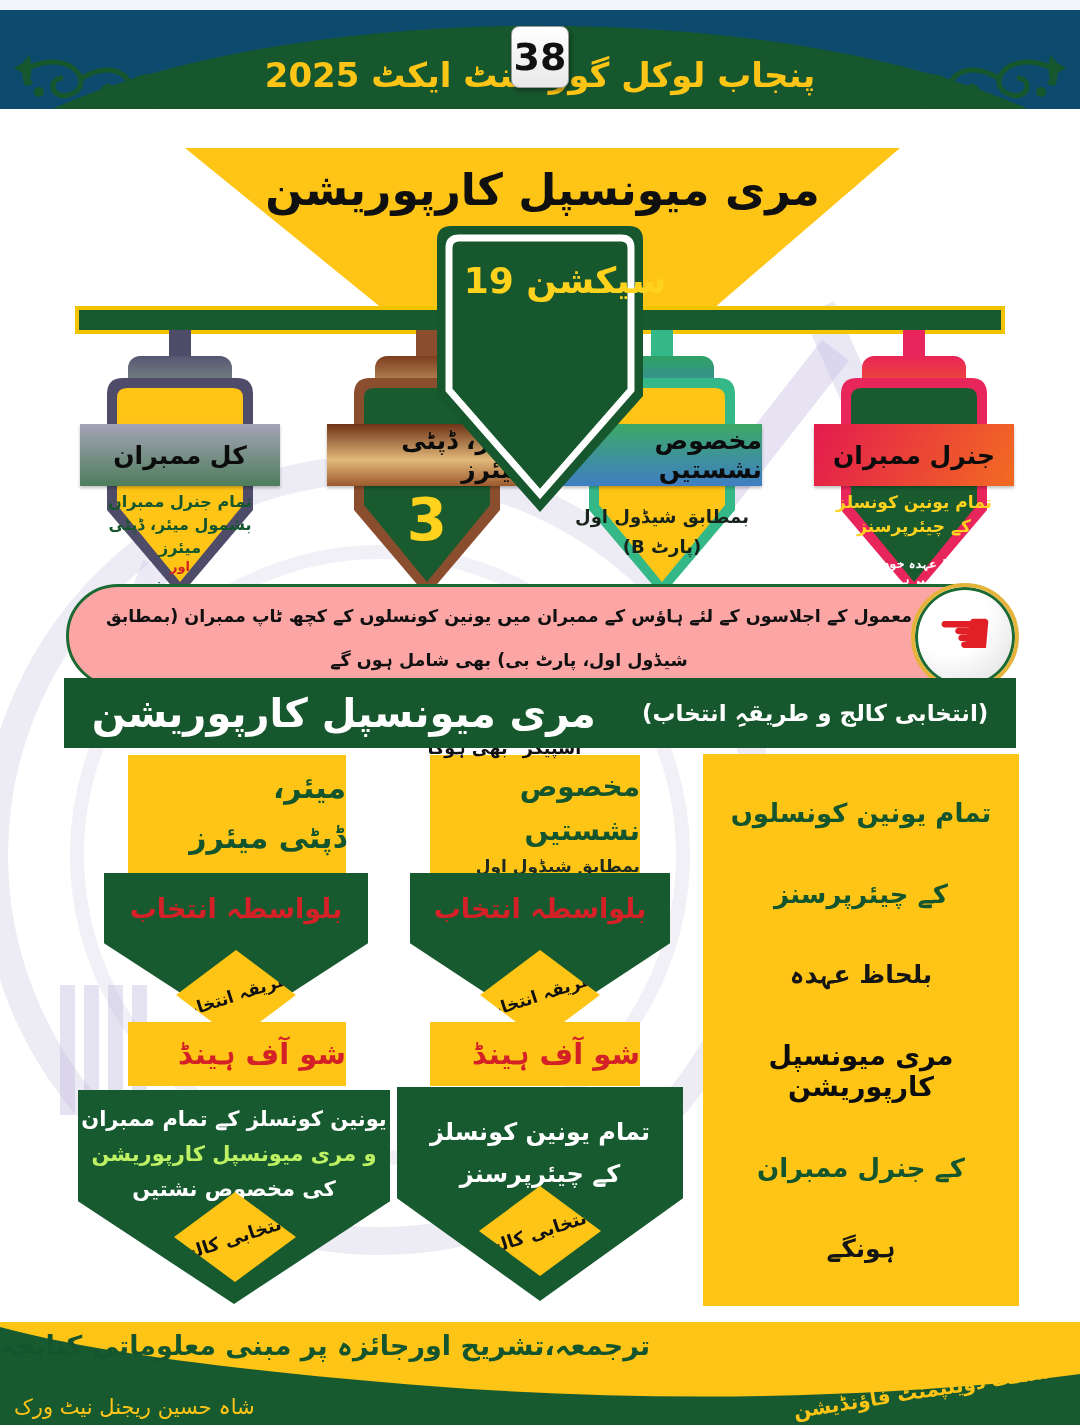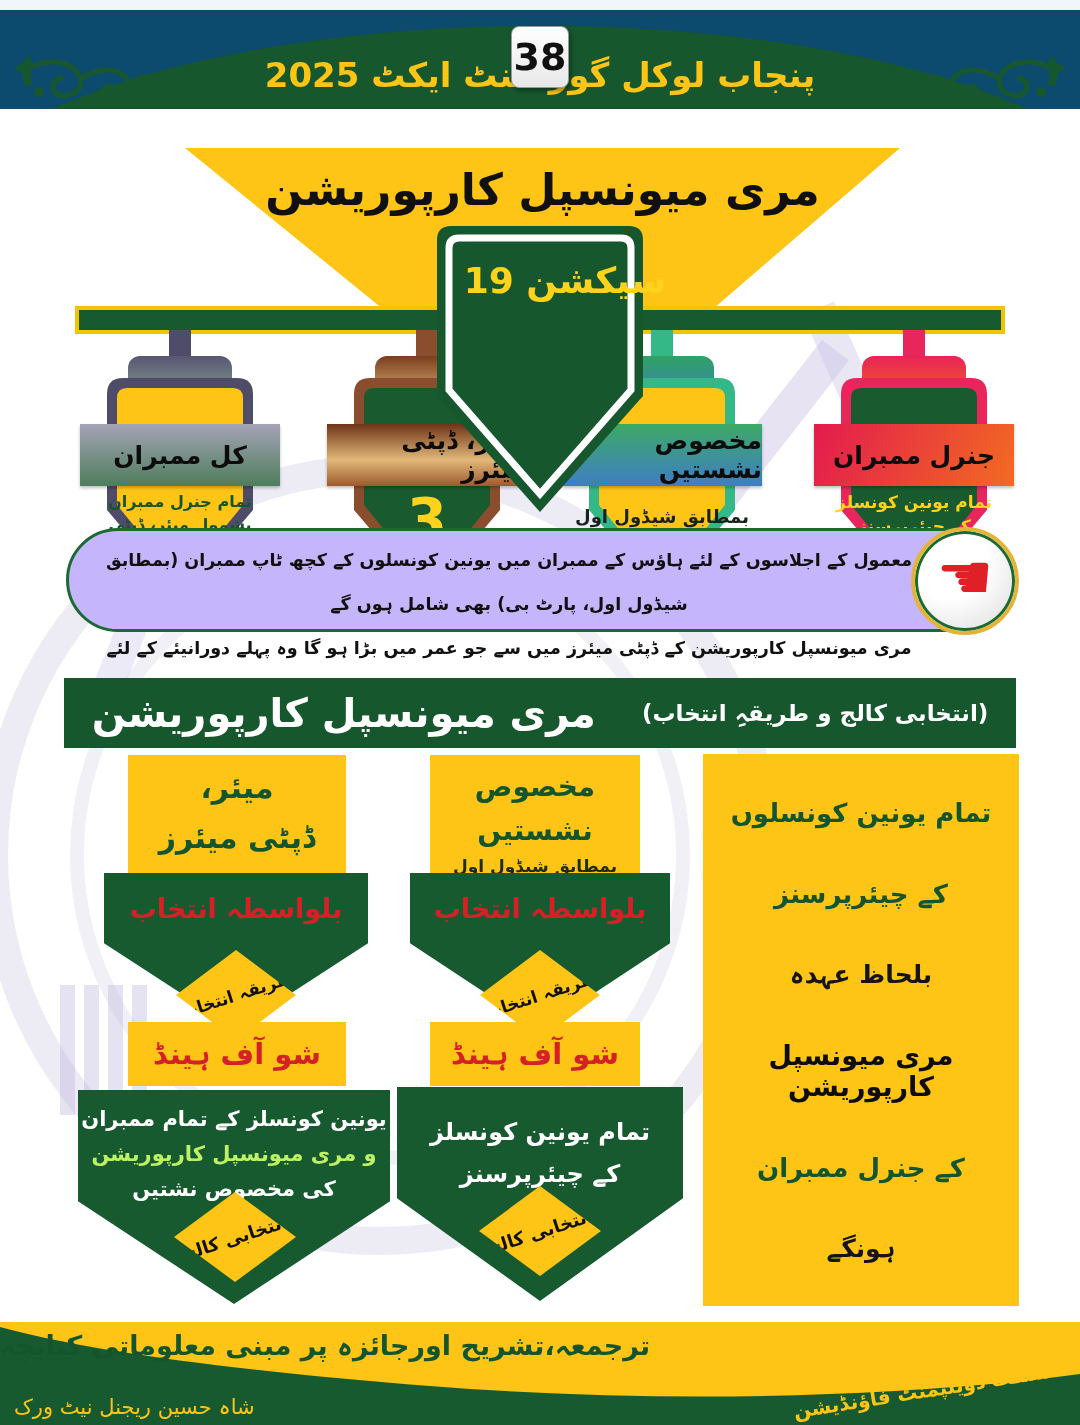--- a/index.html
+++ b/index.html
@@ -50,32 +50,32 @@
   .sh-general{--bd:#E8265C;--fl:#1A5A2F;--capg:linear-gradient(180deg,#E82458,#F2691F);--bng:linear-gradient(115deg,#E31B4E,#F26B21);left:814px;}
   .t-green{color:#14552E;font-weight:bold;font-size:16px;line-height:23px;}
   .t-red-sm{color:#D42127;font-weight:bold;font-size:13px;line-height:16px;}
   .t-green-lg{color:#14552E;font-weight:bold;font-size:18px;line-height:24px;}
   .t-yellow{color:#FFD21E;font-weight:bold;font-size:17px;line-height:24px;}
   .t-white-sm{color:#ffffff;font-weight:bold;font-size:11.5px;line-height:16px;margin-top:18px;}
   .t-black{color:#17231a;font-weight:bold;font-size:18px;line-height:30px;}
   .big3{color:#FFD21E;font-weight:bold;font-size:58px;line-height:60px;}
 
   
-  .note{position:absolute;left:66px;top:528px;width:950px;height:104px;background:#c4b5fd;border:3px solid #1B6A33;border-radius:52px;z-index:2;}
+  .note{position:absolute;left:66px;top:584px;width:950px;height:104px;background:#fca5a5;border:3px solid #1B6A33;border-radius:52px;z-index:2;}
   .note-text{position:absolute;right:88px;left:24px;top:7px;direction:rtl;text-align:center;color:#101010;font-weight:bold;font-size:17.5px;line-height:44px;}
   .hand-circle{position:absolute;right:-6px;top:-4px;width:108px;height:108px;border-radius:50%;background:radial-gradient(circle at 35% 30%,#ffffff 40%,#d9d9d9);border:4px solid #E4B43A;box-shadow:0 0 0 3px #1B6A33 inset;display:flex;align-items:center;justify-content:center;z-index:3;}
   .hand-glyph{color:#E01F26;font-size:64px;line-height:64px;transform:translateY(-4px);}
 
   
   .mid-banner{position:absolute;left:64px;top:678px;width:952px;height:70px;background:#17572D;z-index:2;display:flex;flex-direction:row-reverse;align-items:center;justify-content:center;gap:46px;direction:rtl;}
   .mid-title{color:#ffffff;font-size:40px;font-weight:bold;}
   .mid-sub{color:#ffffff;font-size:23px;font-weight:bold;}
 
   
-  .ybox{position:absolute;background:#FFC516;z-index:1;text-align:center;direction:rtl;}
+  .ybox{position:absolute;background:#FFC516;z-index:1;direction:rtl;}
   .gpent{position:absolute;background:#185A30;clip-path:polygon(0 0,100% 0,100% 45%,50% 100%,0 45%);z-index:1;text-align:center;direction:rtl;}
   .gbot{position:absolute;background:#185A30;clip-path:polygon(0 0,100% 0,100% 52%,50% 100%,0 52%);z-index:1;text-align:center;direction:rtl;}
   .diamond{position:absolute;background:#FFC516;clip-path:polygon(50% 0,100% 50%,50% 100%,0 50%);z-index:3;display:flex;align-items:center;justify-content:center;}
   .diamond span{display:block;transform:rotate(-18deg);font-weight:bold;color:#111;font-size:17px;direction:rtl;white-space:nowrap;}
   .red-lbl{color:#D42127;font-weight:bold;font-size:27px;direction:rtl;}
   .col-head-green{color:#14552E;font-weight:bold;font-size:30px;line-height:50px;}
   .col-head-sub{color:#1d2b20;font-weight:bold;font-size:17px;line-height:26px;}
   .gb-line-w{color:#ffffff;font-weight:bold;font-size:21px;line-height:35px;}
   .gb-line-y{color:#bef264;font-weight:bold;font-size:21px;line-height:35px;}
   .info-col{position:absolute;left:703px;top:754px;width:316px;height:552px;background:#FFC516;z-index:1;display:flex;flex-direction:column;justify-content:space-around;align-items:center;padding:18px 6px;text-align:center;direction:rtl;}

